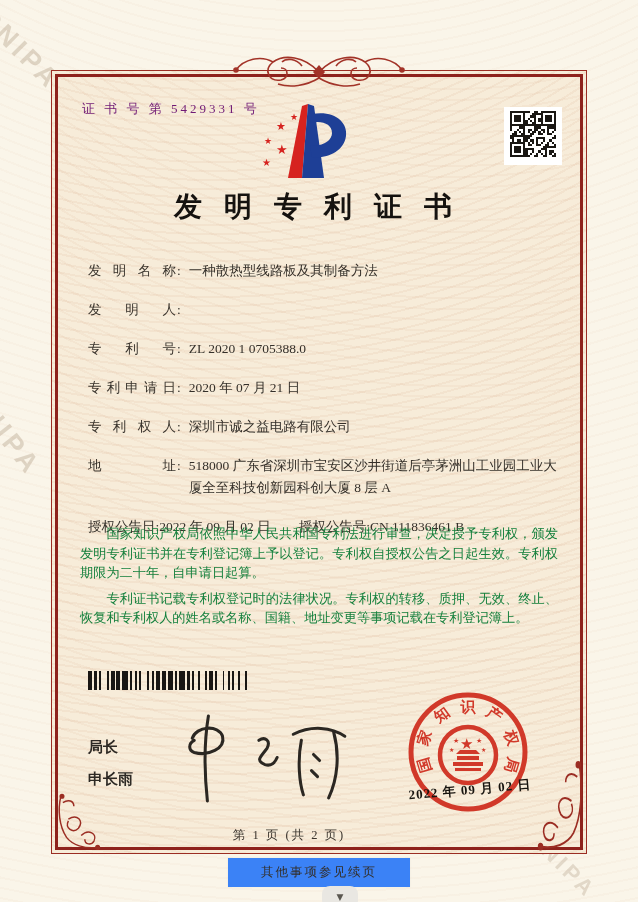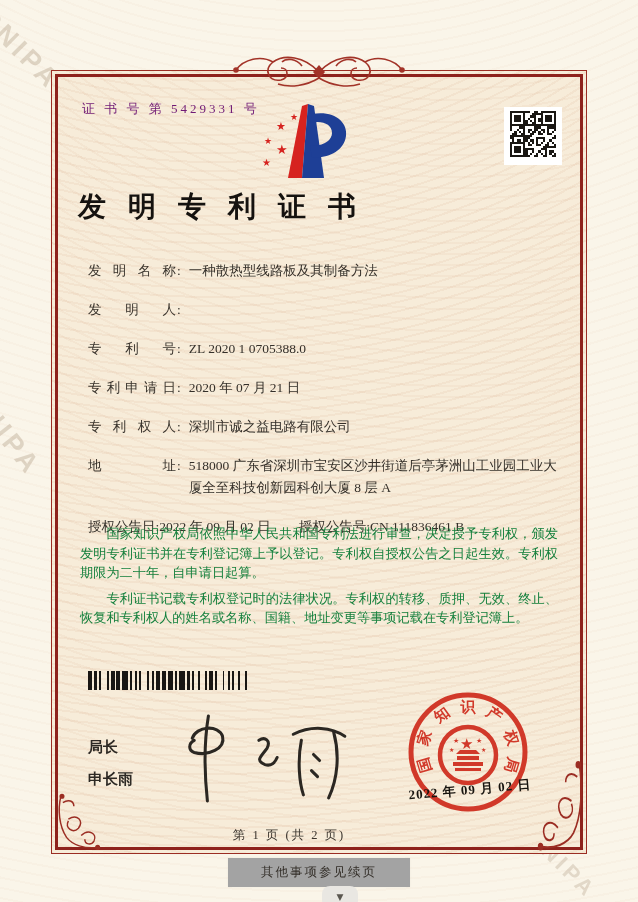--- a/index.html
+++ b/index.html
@@ -42,21 +42,21 @@
   .paper-inner{position:absolute;inset:3px;border:3px solid #8e221c;pointer-events:none;}
   .ornament-top{position:absolute;left:224px;top:48px;width:190px;height:46px;}
   .flourish{position:absolute;pointer-events:none;}
   .fl-left{left:54px;top:788px;width:58px;height:64px;}
   .fl-right{left:527px;top:758px;width:58px;height:94px;transform:scaleX(-1);}
   
   .cert-no{position:absolute;left:82px;top:100px;font-size:13px;letter-spacing:3px;color:#701a75;}
   .logo{position:absolute;left:250px;top:102px;width:118px;height:80px;}
   .qr{position:absolute;left:504px;top:107px;width:58px;height:58px;background:#fff;display:flex;align-items:center;justify-content:center;}
   .title{
-    position:absolute;left:56px;top:188px;width:536px;text-align:left;
+    position:absolute;left:45px;top:188px;width:536px;text-align:center;
     font-size:28px;font-weight:bold;color:#15120f;
     letter-spacing:22px;text-indent:22px;white-space:nowrap;
   }
   
   .fields{position:absolute;left:88px;top:260px;width:478px;font-size:13.5px;}
   .frow{display:flex;margin-bottom:17px;line-height:22px;}
   .frow .lbl{display:inline-block;width:88px;text-align:justify;text-align-last:justify;flex:0 0 88px;color:#3a342d;}
   .frow .colon{flex:0 0 auto;margin:0 8px 0 1px;}
   .frow .val{flex:1;color:#35302a;}
   .frow2{display:flex;margin-bottom:0;line-height:22px;}
@@ -82,21 +82,21 @@
   }
   .seal-date{
     position:absolute;left:390px;top:781px;width:160px;text-align:center;
     font-size:13px;font-weight:bold;letter-spacing:1px;color:#17140f;
     transform:rotate(-5deg);
   }
   
   .page-info{position:absolute;left:51px;top:827px;width:476px;text-align:center;font-size:12.5px;letter-spacing:2px;color:#3a342d;}
   .note{
     position:absolute;left:50%;top:858px;transform:translateX(-50%);
-    background:#a3a3a3;padding:6px 33px;font-size:12.5px;letter-spacing:2px;color:#332e28;
+    background:#3b82f6;padding:6px 33px;font-size:12.5px;letter-spacing:2px;color:#332e28;
     box-shadow:0 0 2px rgba(0,0,0,.06);white-space:nowrap;
   }
   .scroll-pill{
     position:absolute;left:322px;top:886px;width:36px;height:22px;
     background:#e9e7e2;border-radius:8px;display:flex;align-items:center;justify-content:center;
     font-size:9px;color:#5a5750;font-family:"DejaVu Sans", sans-serif;
   }
 </style>
 </head>
 <body>

